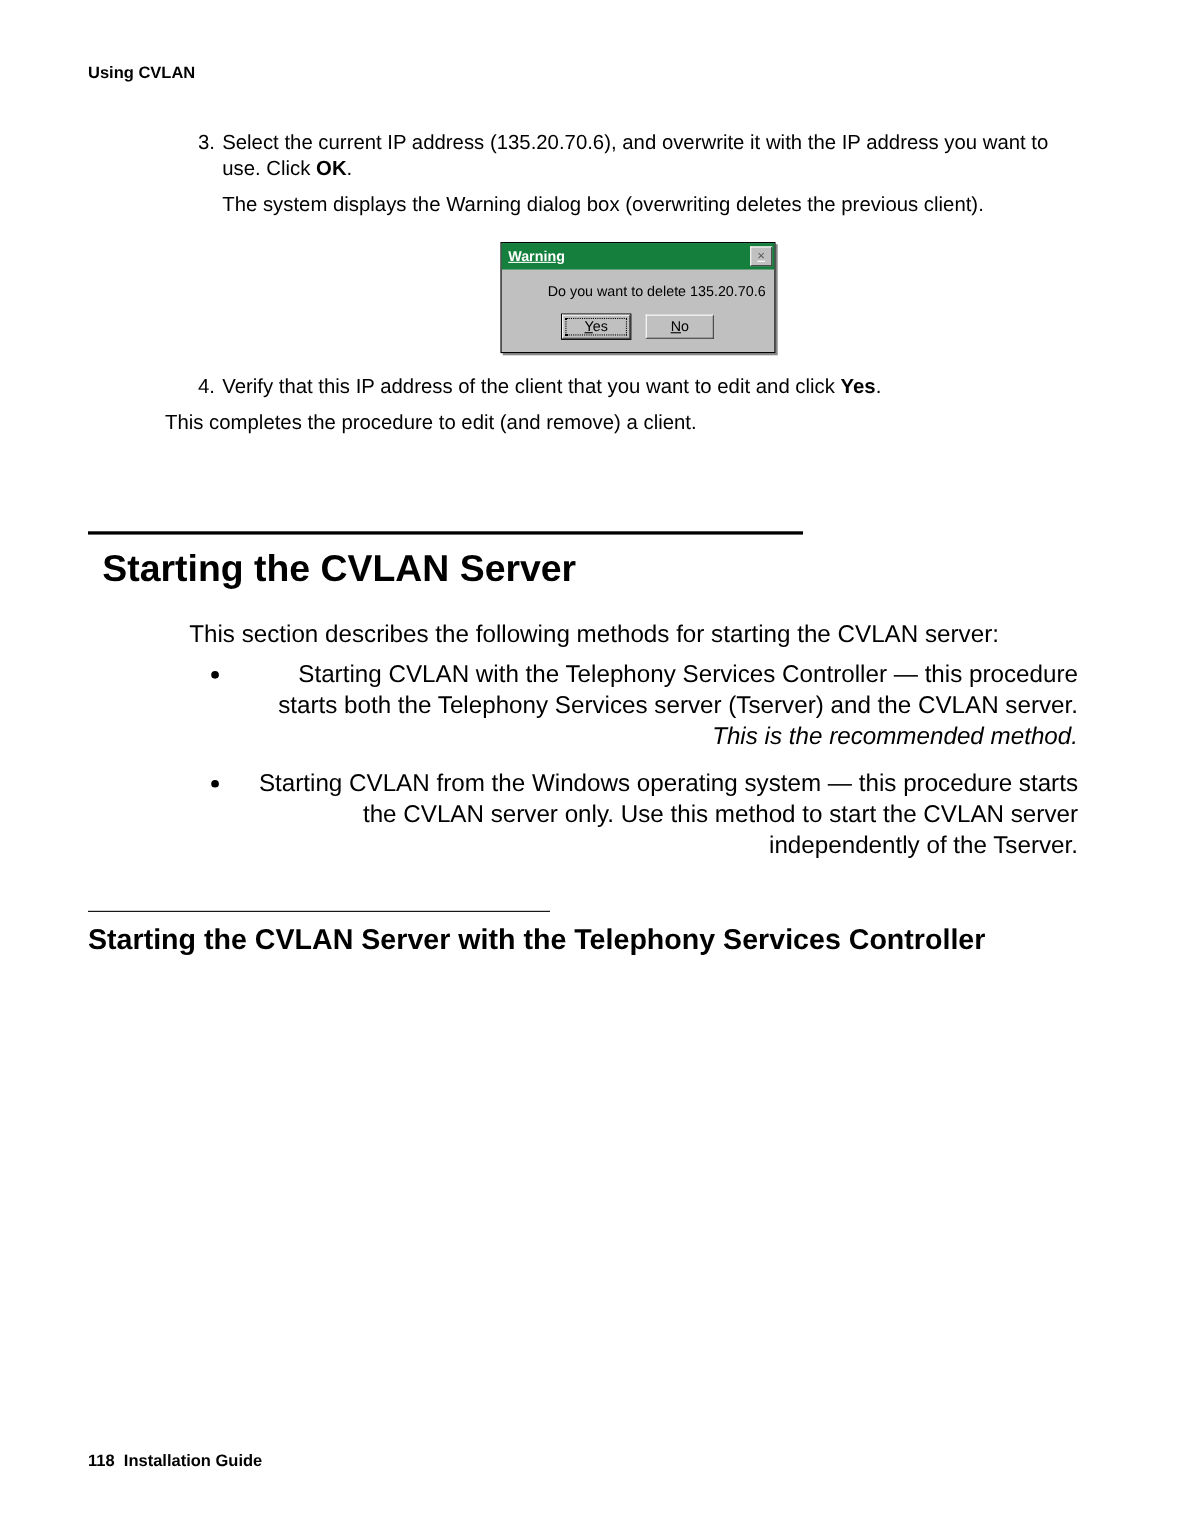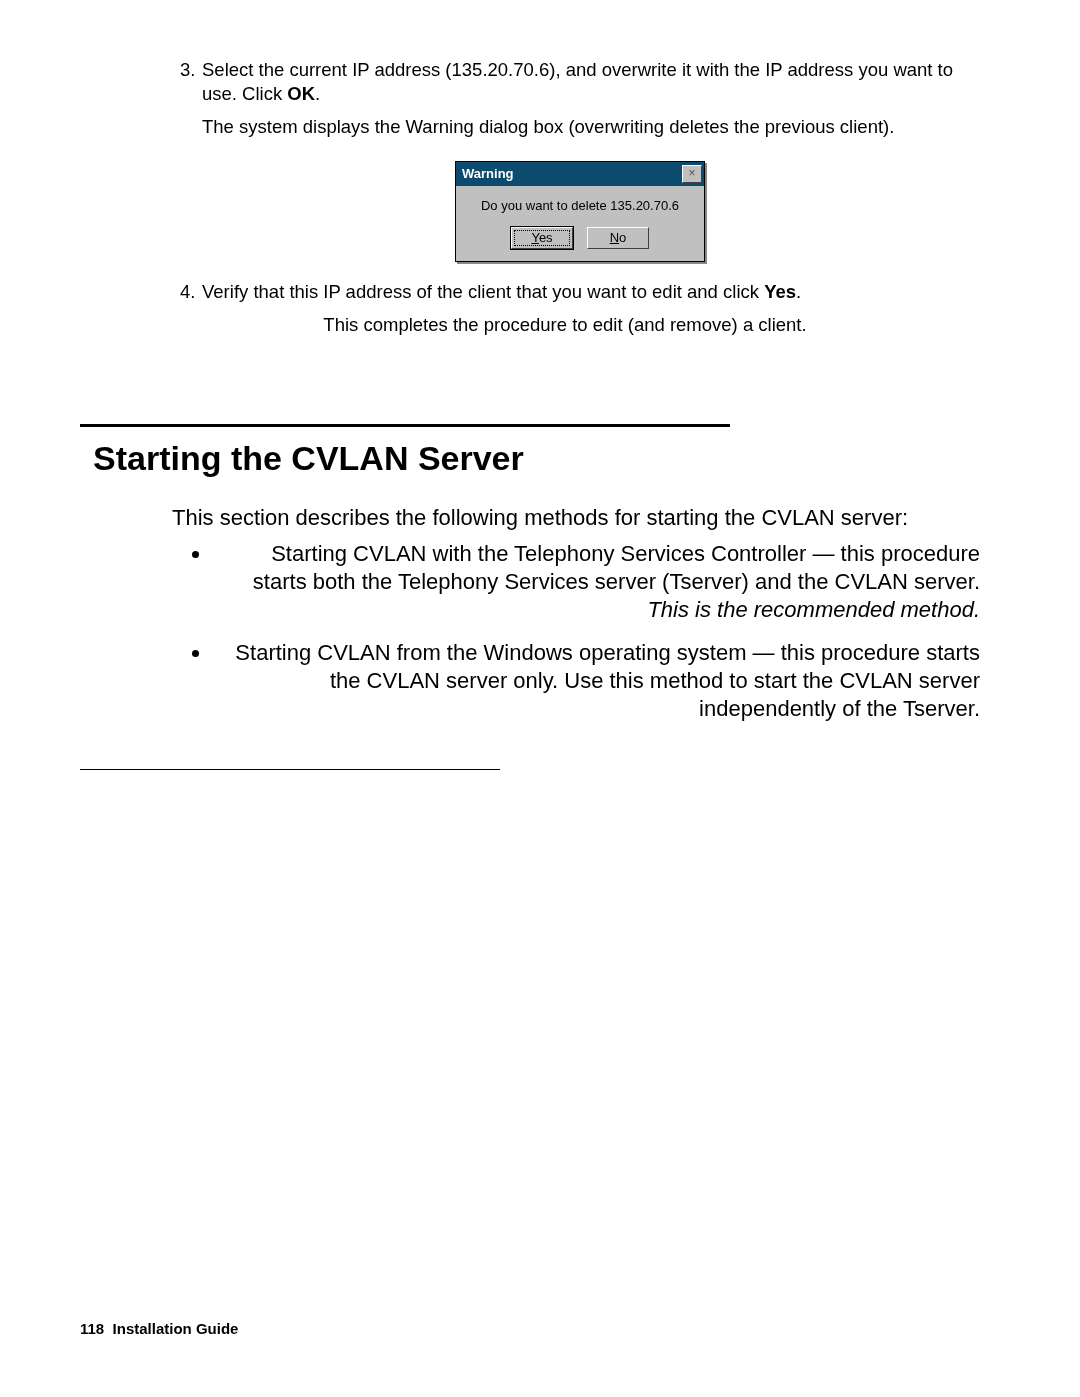--- a/index.html
+++ b/index.html
@@ -54,48 +54,49 @@
     margin: 6px 0 18px 0;
   }
   .dialog {
     width: 248px;
     background: #c0c0c0;
     border: 1px solid #000;
     box-shadow: 2px 2px 0 #888;
     font-family: "MS Sans Serif", Tahoma, Arial, sans-serif;
   }
   .dialog-titlebar {
-    background: #0c4a6e;
+    background: #15803d;
     color: #fff;
     display: flex;
     justify-content: space-between;
     align-items: center;
     padding: 2px 2px 2px 6px;
     font-size: 13px;
     font-weight: bold;
     height: 20px;
+    text-decoration: underline;
   }
   .dialog-close {
     width: 18px;
     height: 16px;
     background: #c0c0c0;
     border: 1px solid #fff;
     border-right-color: #404040;
     border-bottom-color: #404040;
     display: flex;
     align-items: center;
     justify-content: center;
     font-size: 12px;
     color: #555;
     font-weight: normal;
   }
   .dialog-body {
     padding: 12px 8px 6px 8px;
     font-size: 13px;
-    text-align: center;
+    text-align: right;
     color: #000;
   }
   .dialog-buttons {
     display: flex;
     justify-content: center;
     gap: 14px;
     padding: 6px 0 12px 0;
   }
   .dlg-btn {
     min-width: 44px;
@@ -112,21 +113,20 @@
     outline-offset: -4px;
     box-shadow: 0 0 0 1px #000;
   }
   .mnemonic { text-decoration: underline; }
 
   .completion {
     margin-left: 70px;
     margin-right: 20px;
     font-size: 18.5px;
     margin-top: 10px;
-    text-align: center;
   }
 
   .h1-rule {
     border: none;
     border-top: 3px solid #000;
     margin: 88px 0 12px 0;
     width: 650px;
   }
   h1.section {
     font-size: 34px;
@@ -174,20 +174,21 @@
     bottom: 60px;
     font-size: 15px;
     font-weight: bold;
   }
 </style>
 </head>
 <body>
 
 <div class="page">
 
+  <div class="running-head">Using CVLAN</div>
 
   <div class="body-block">
     <div class="step">
       <div class="step-num">3.</div>
       <div class="step-text">
         <span>Select the current IP address (135.20.70.6), and overwrite it with the IP address you want to use. Click </span><span class="bold">OK</span><span>.</span>
       </div>
     </div>
     <div class="sub-para">The system displays the Warning dialog box (overwriting deletes the previous client).</div>
 
@@ -222,19 +223,20 @@
     <div>This section describes the following methods for starting the CVLAN server:</div>
     <ul class="bullets">
       <li>
         <span>Starting CVLAN with the Telephony Services Controller — this procedure starts both the Telephony Services server (Tserver) and the CVLAN server. </span><span class="italic">This is the recommended method.</span>
       </li>
       <li>Starting CVLAN from the Windows operating system — this procedure starts the CVLAN server only. Use this method to start the CVLAN server independently of the Tserver.</li>
     </ul>
   </div>
 
   <hr class="h2-rule">
+  <h2 class="subsection">Starting the CVLAN Server with the Telephony Services Controller</h2>
 
 
   <div class="footer">
     <span>118</span>&nbsp;&nbsp;<span>Installation Guide</span>
   </div>
 
 </div>
 
 </body></html>

